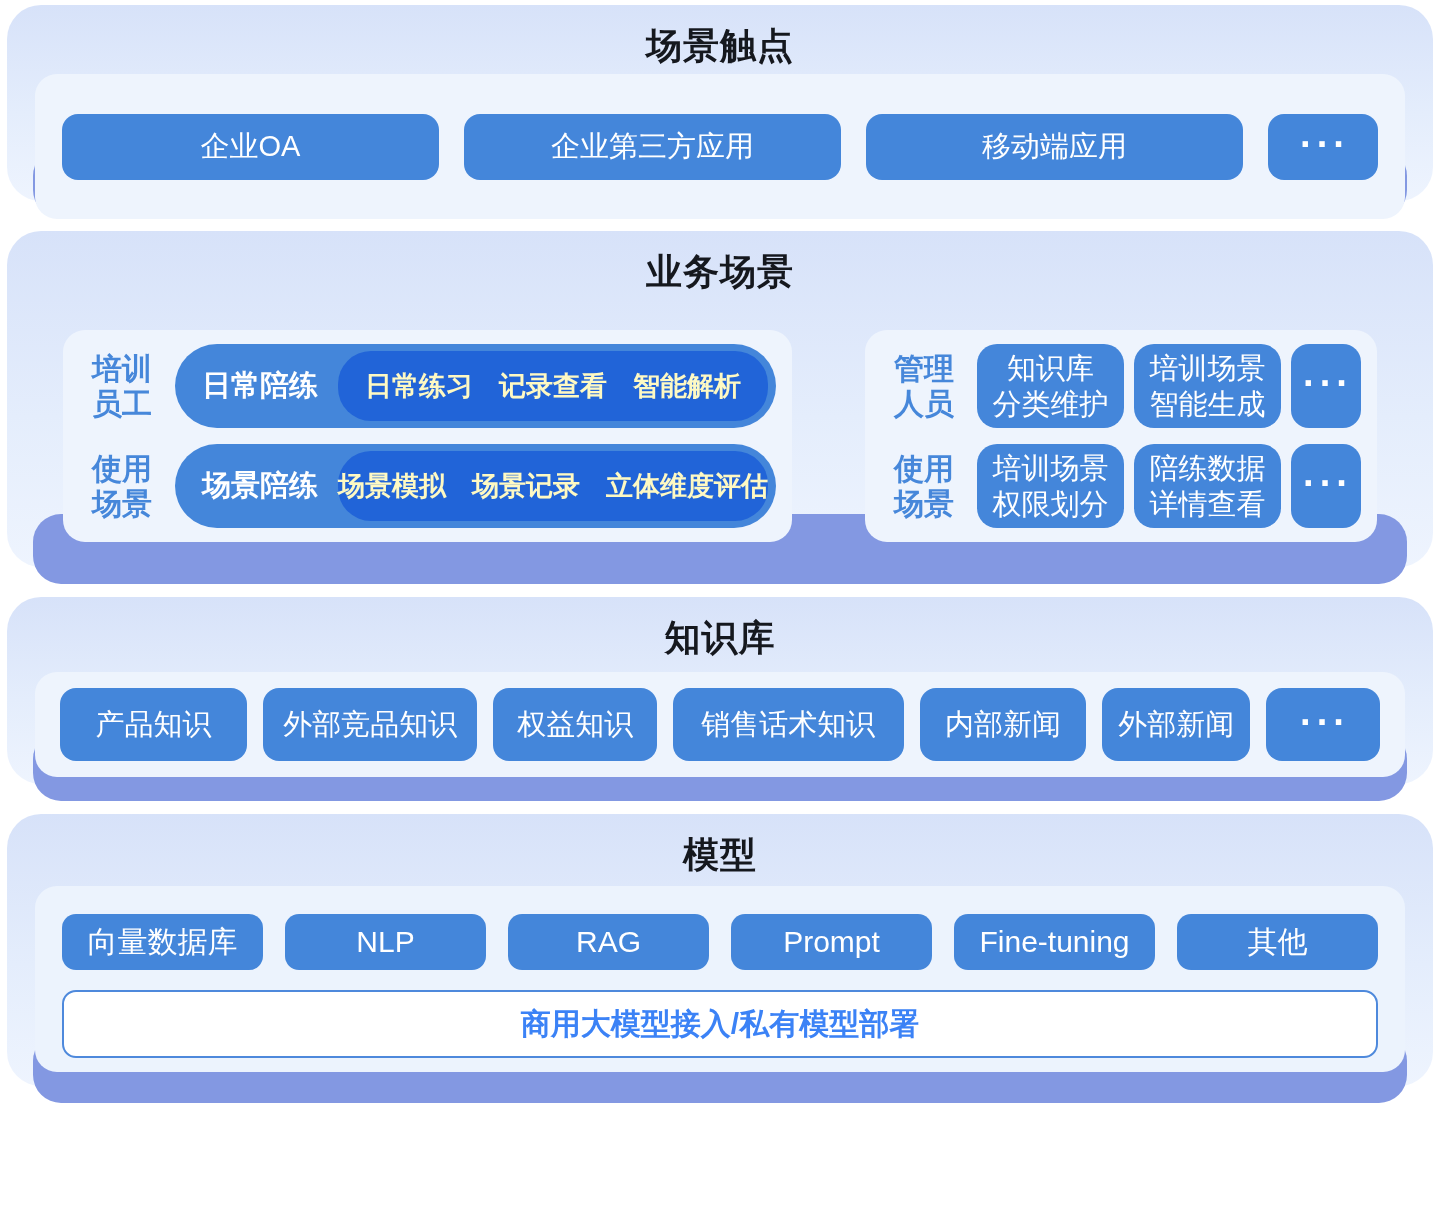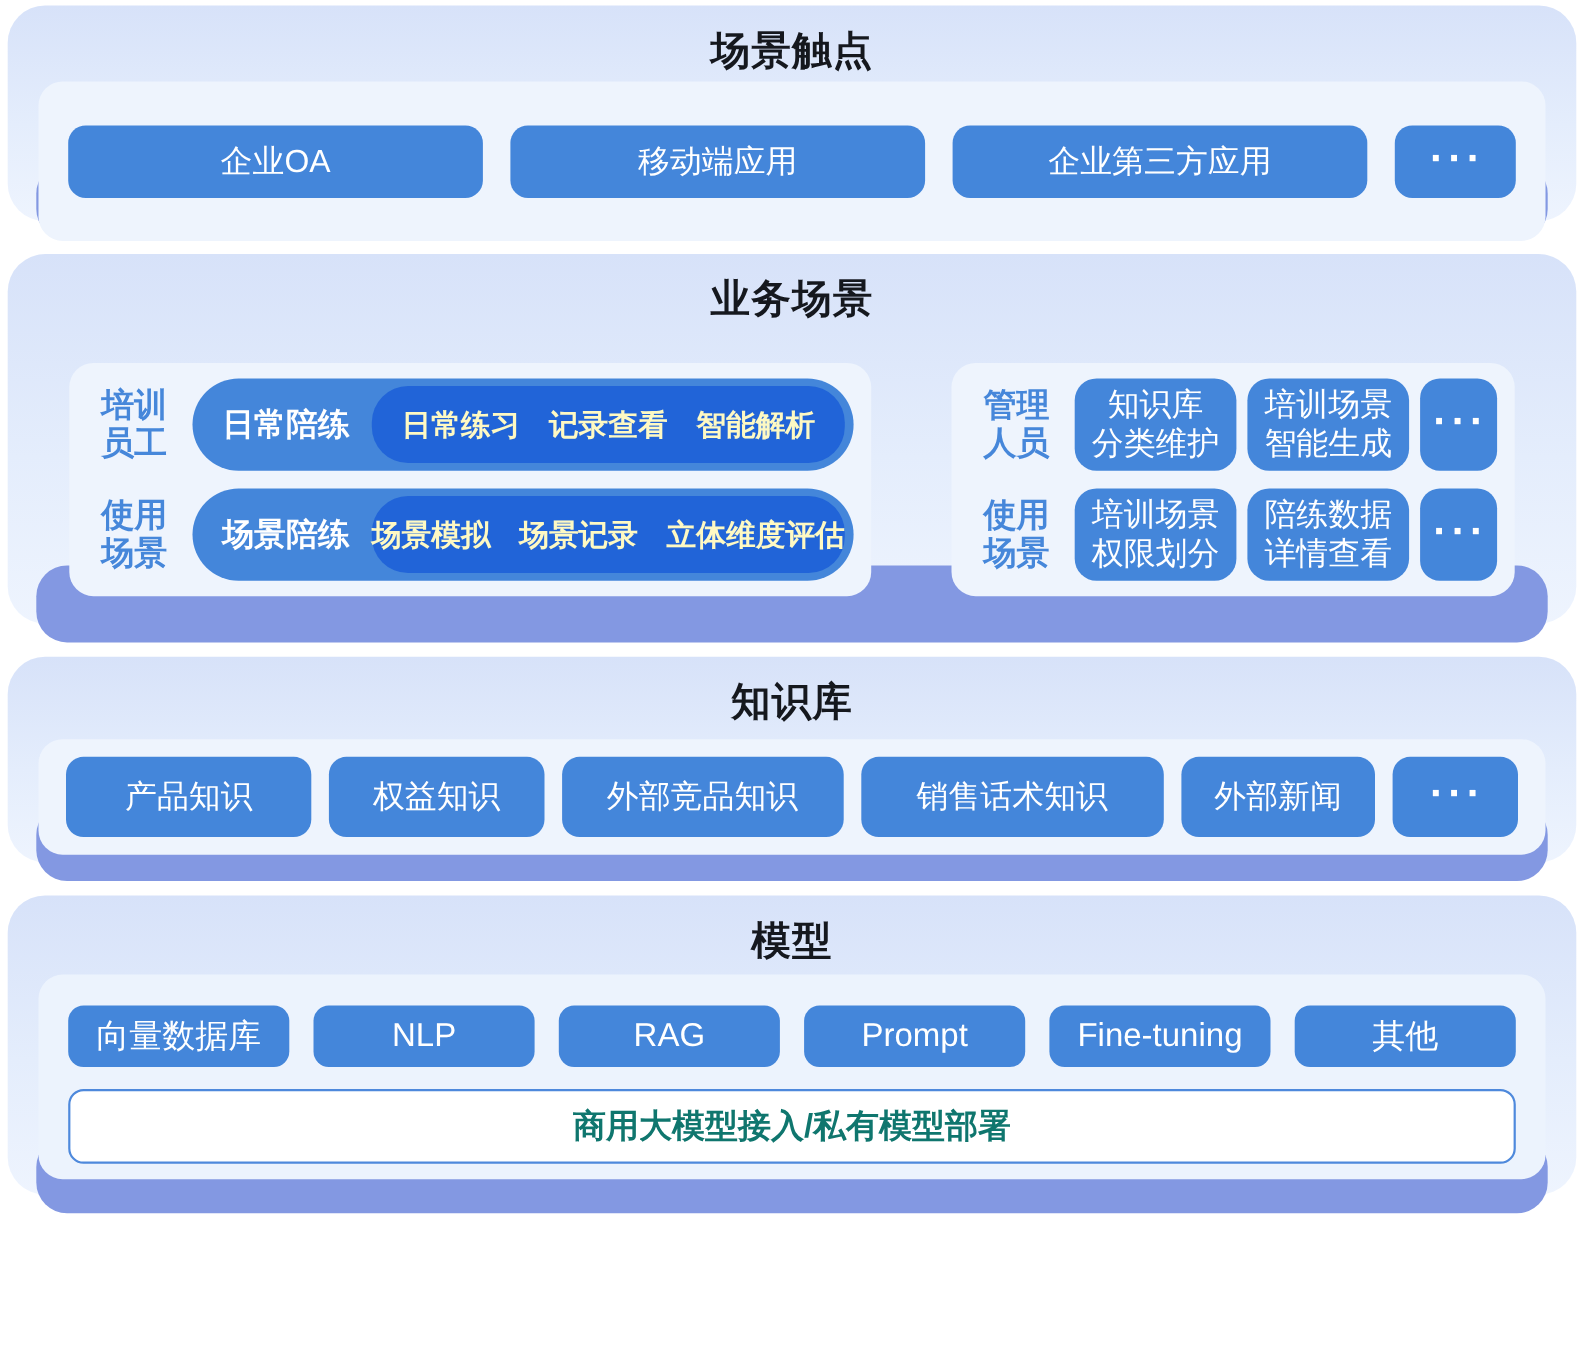--- a/index.html
+++ b/index.html
@@ -84,42 +84,42 @@
 
   
   .panel-model { height:272px; }
   .model-box { margin:15px 28px 0; background:#ecf3fd; border-radius:22px; padding:28px 27px 14px; }
   .model-row { display:flex; gap:22px; }
   .model-btn { flex:1; height:56px; border-radius:14px; font-size:30px; }
   .banner {
     margin-top:20px; height:68px; background:#ffffff;
     border:2px solid #4e89dc; border-radius:14px;
     display:flex; align-items:center; justify-content:center;
-    font-size:30px; font-weight:700; color:#0f766e;
+    font-size:30px; font-weight:700; color:#3b82f6;
   }
 
   
   .panel-platform {
     height:112px; display:flex; align-items:center; justify-content:center;
     background:linear-gradient(180deg,#d5e4fa 0%,#dcebfc 100%);
     margin-bottom:0;
   }
   .platform-title { font-size:37px; font-weight:700; letter-spacing:1px; }
 </style>
 </head>
 <body>
 
 <div class="page">
 
   <section class="panel panel-touch">
     <h2 class="panel-title">场景触点</h2>
     <div class="tray touch-tray">
       <div class="btn touch-btn">企业OA</div>
+      <div class="btn touch-btn">企业第三方应用</div>
       <div class="btn touch-btn">移动端应用</div>
-      <div class="btn touch-btn">企业第三方应用</div>
       <div class="btn touch-more">
           <span class="dots">···</span>
         </div>
     </div>
   </section>
 
   <section class="panel panel-business">
     <h2 class="panel-title">业务场景</h2>
     <div class="biz-wrap">
 
@@ -191,23 +191,24 @@
         </div>
       </div>
 
     </div>
   </section>
 
   <section class="panel panel-knowledge">
     <h2 class="panel-title">知识库</h2>
     <div class="tray know-tray">
       <div class="btn know-btn" style="flex-grow:185">产品知识</div>
+      <div class="btn know-btn" style="flex-grow:212">外部竞品知识</div>
       <div class="btn know-btn" style="flex-grow:162">权益知识</div>
-      <div class="btn know-btn" style="flex-grow:212">外部竞品知识</div>
       <div class="btn know-btn" style="flex-grow:228">销售话术知识</div>
+      <div class="btn know-btn" style="flex-grow:165">内部新闻</div>
       <div class="btn know-btn" style="flex-grow:146">外部新闻</div>
       <div class="btn know-more">
           <span class="dots">···</span>
         </div>
     </div>
   </section>
 
   <section class="panel panel-model">
     <h2 class="panel-title">模型</h2>
     <div class="tray model-box">

